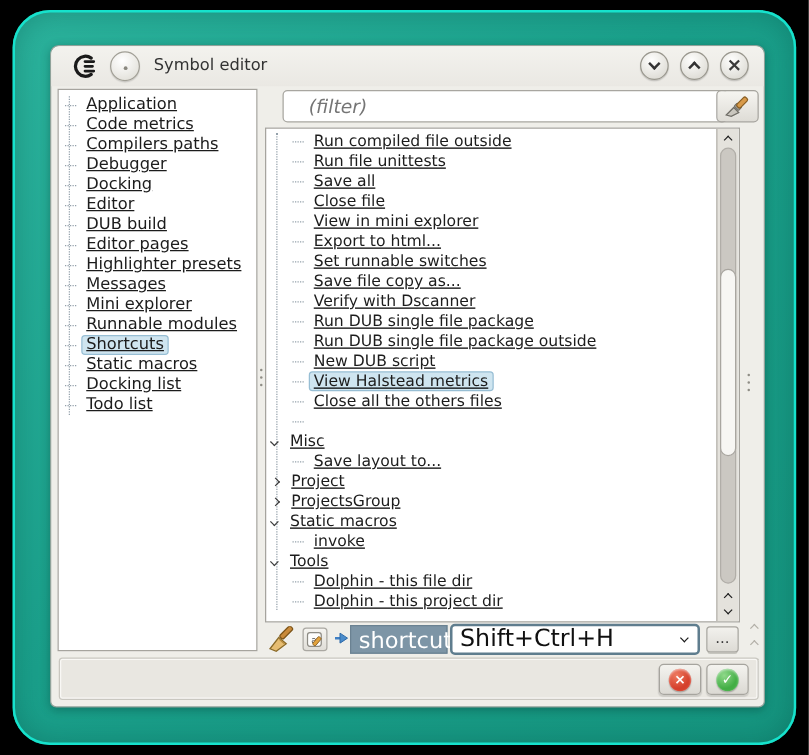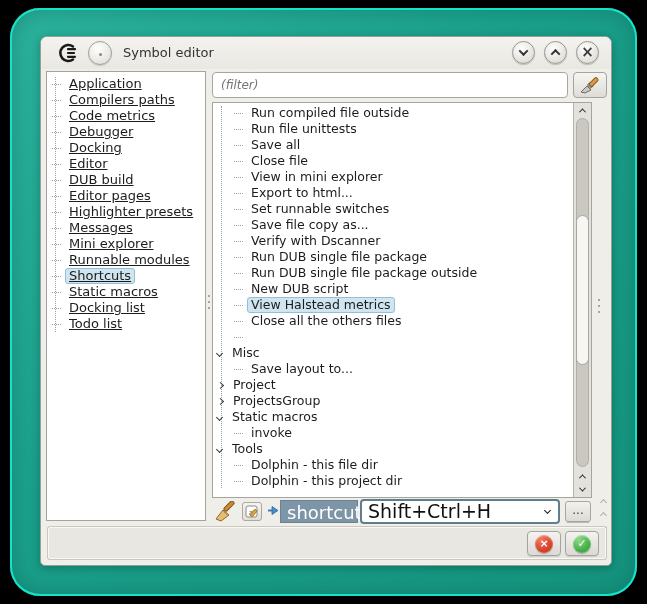--- a/index.html
+++ b/index.html
@@ -50,31 +50,31 @@
   .lab{padding:0 3px;border-radius:3px;border:1px solid transparent;line-height:14px;}
   .lab.sel{background:var(--sel-bg);border-color:var(--sel-bd);}
   .sidebar .srow{padding-left:1px;}
   .sidebar .srow:first-child{margin-top:4px;}
 
   
   .grip{position:absolute;width:4px;display:flex;flex-direction:column;gap:4px;align-items:center;}
   .grip i{width:2px;height:2px;border-radius:50%;background:#8f8d86;}
 
   
-  .filter-input{position:absolute;left:171px;top:35px;width:356px;height:26px;background:#fff;
-        border:1px solid #a8a6a0;border-radius:4px;font-size:12px;font-style:italic;color:#8b8b86;
-        padding:0 8px;font-family:inherit;outline:none;}
+  .filter-input{position:absolute;left:185px;top:35px;width:356px;height:26px;background:#fff;
+        border:1px solid #a8a6a0;border-radius:4px;font-size:15px;font-style:italic;color:#8b8b86;
+        padding:0 20px;font-family:inherit;outline:none;}
   .brush-btn{position:absolute;left:532px;top:35px;width:34px;height:26px;border-radius:4px;
         background:linear-gradient(#f6f5f1,#dedcd6);border:1px solid #a5a39d;
         display:flex;align-items:center;justify-content:center;cursor:pointer;}
 
   
   .treepanel{position:absolute;left:171px;top:65px;width:380px;height:396px;background:#fff;
              border:1px solid #a6a49e;overflow:hidden;}
-  .treerows{position:absolute;left:0;top:2px;right:18px;}
+  .treerows{position:absolute;left:0;top:2px;right:18px;text-decoration:underline;}
   .treepanel .guide{left:8px;top:3px;height:382px;}
   .trow{position:relative;height:16px;line-height:16px;font-size:12.5px;color:#1c1c1c;
         display:flex;align-items:center;white-space:nowrap;cursor:default;}
   .trow .tchv{display:inline-block;border-style:solid;border-color:#3c3c3c;
         border-width:0 1.5px 1.5px 0;width:5px;height:5px;flex:none;margin-left:4px;margin-right:6px;}
   .trow .tchv.exp{transform:rotate(45deg);}
   .trow .tchv.col{transform:rotate(-45deg);margin-left:5px;}
   .trow.lvl1{padding-left:17px;}
 
   
@@ -156,25 +156,25 @@
 
   <div class="sidebar">
     <div class="guide"></div>
     <div>
         <div class="srow">
           <span class="dash"></span>
           <span class="lab">Application</span>
         </div>
         <div class="srow">
           <span class="dash"></span>
+          <span class="lab">Code metrics</span>
+        </div>
+        <div class="srow">
+          <span class="dash"></span>
           <span class="lab">Compilers paths</span>
-        </div>
-        <div class="srow">
-          <span class="dash"></span>
-          <span class="lab">Code metrics</span>
         </div>
         <div class="srow">
           <span class="dash"></span>
           <span class="lab">Debugger</span>
         </div>
         <div class="srow">
           <span class="dash"></span>
           <span class="lab">Docking</span>
         </div>
         <div class="srow">

